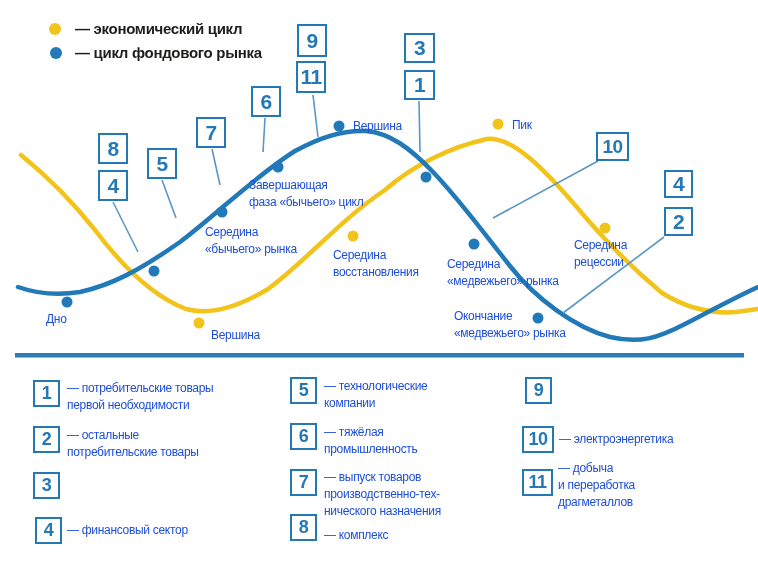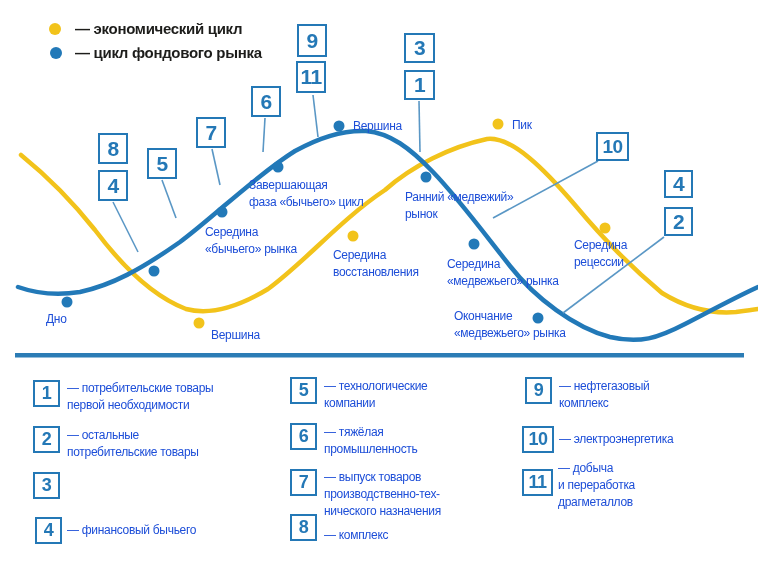--- a/index.html
+++ b/index.html
@@ -130,22 +130,20 @@
   <div class="callout" style="left:664px;top:207px;width:29px;height:29px">
       <span>2</span>
     </div>
 
   <div class="lbl" style="left:46px;top:311px">Дно</div>
   <div class="lbl" style="left:205px;top:224px">Середина
 «бычьего» рынка</div>
   <div class="lbl" style="left:249px;top:177px">Завершающая
 фаза «бычьего» цикл</div>
   <div class="lbl" style="left:353px;top:118px">Вершина</div>
-  <div class="lbl" style="left:405px;top:189px">Ранний «медвежий»
-рынок</div>
   <div class="lbl" style="left:447px;top:256px">Середина
 «медвежьего» рынка</div>
   <div class="lbl" style="left:454px;top:308px">Окончание
 «медвежьего» рынка</div>
 
   <div class="lbl" style="left:211px;top:327px">Вершина</div>
   <div class="lbl" style="left:333px;top:247px">Середина
 восстановления</div>
   <div class="lbl" style="left:512px;top:117px">Пик</div>
   <div class="lbl" style="left:574px;top:237px">Середина
@@ -160,21 +158,21 @@
       <span>2</span>
     </div>
   <div class="lbl" style="left:67px;top:427px">— остальные
 потребительские товары</div>
   <div class="sbox" style="left:33px;top:472px">
       <span>3</span>
     </div>
   <div class="sbox" style="left:35px;top:517px">
       <span>4</span>
     </div>
-  <div class="lbl" style="left:67px;top:522px">— финансовый бычьего</div>
+  <div class="lbl" style="left:67px;top:522px">— финансовый сектор</div>
 
   <div class="sbox" style="left:290px;top:377px">
       <span>5</span>
     </div>
   <div class="lbl" style="left:324px;top:378px">— технологические
 компании</div>
   <div class="sbox" style="left:290px;top:423px">
       <span>6</span>
     </div>
   <div class="lbl" style="left:324px;top:424px">— тяжёлая
@@ -186,22 +184,20 @@
 производственно-тех-
 нического назначения</div>
   <div class="sbox" style="left:290px;top:514px">
       <span>8</span>
     </div>
   <div class="lbl" style="left:324px;top:527px">— комплекс</div>
 
   <div class="sbox" style="left:525px;top:377px">
       <span>9</span>
     </div>
-  <div class="lbl" style="left:559px;top:378px">— нефтегазовый
-комплекс</div>
   <div class="sbox" style="left:522px;top:426px;width:32px">
       <span>10</span>
     </div>
   <div class="lbl" style="left:559px;top:431px">— электроэнергетика</div>
   <div class="sbox" style="left:522px;top:469px;width:31px">
       <span>11</span>
     </div>
   <div class="lbl" style="left:558px;top:460px">— добыча
 и переработка
 драгметаллов</div>

